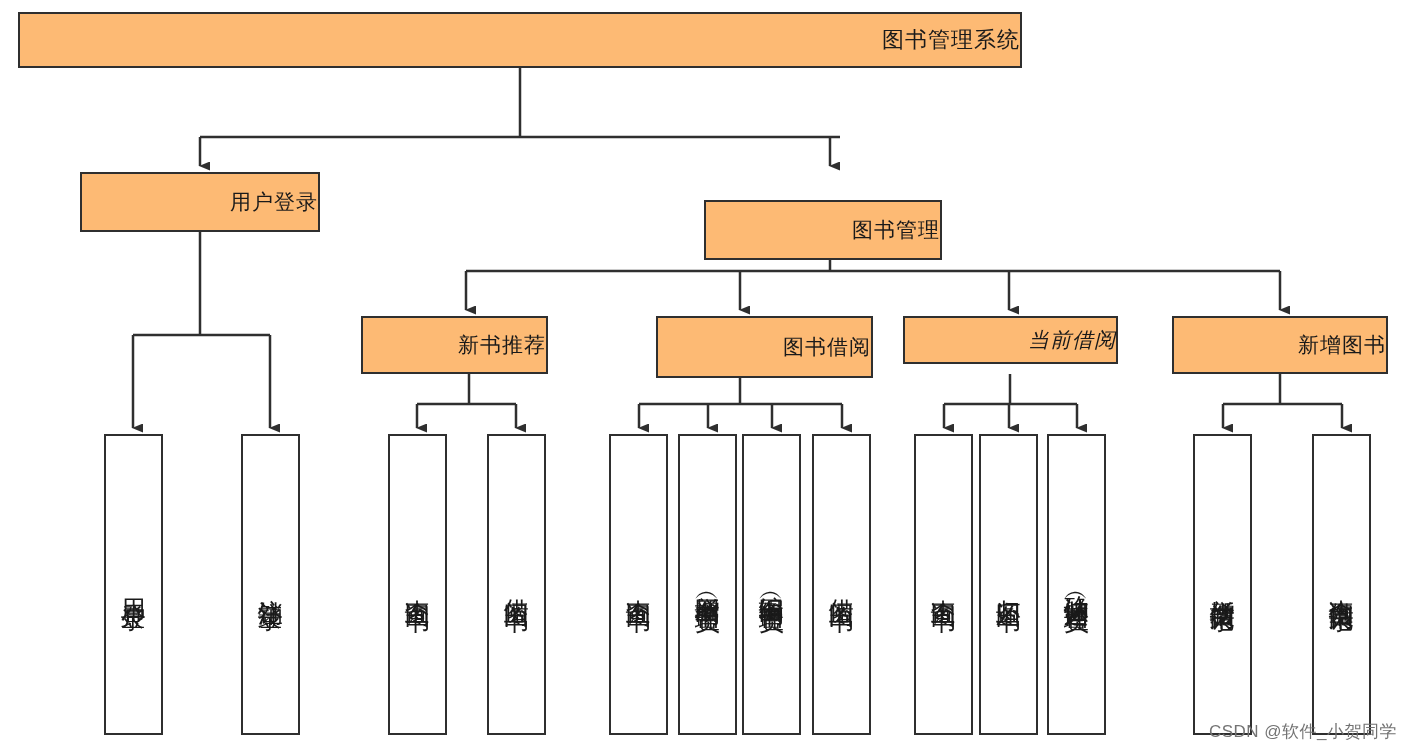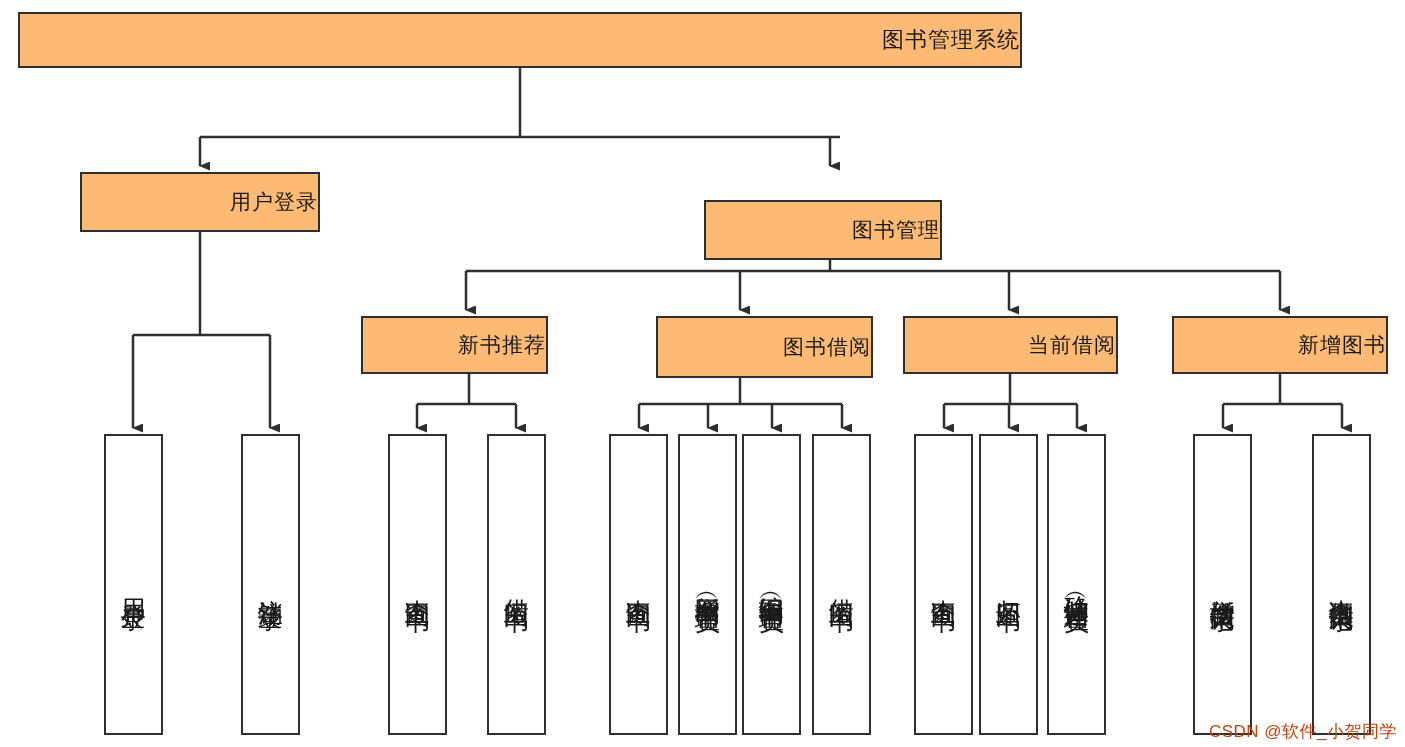--- a/index.html
+++ b/index.html
@@ -64,21 +64,21 @@
     display: block;
   }
   .leaf.tall .vtext {
     letter-spacing: 2px;
   }
   .watermark {
     position: absolute;
     right: 8px;
     bottom: 4px;
     font-size: 17px;
-    color: #c2410c;
+    color: #737373;
     letter-spacing: 0.5px;
     white-space: nowrap;
   }
 </style>
 </head>
 <body>
 
 <div id="canvas">
 
   <svg class="wires" viewBox="0 0 1405 747">
@@ -141,21 +141,21 @@
   <div class="node horiz" style="left:704px; top:172px; width:238px; height:60px;margin-top:28px;">
     <span>图书管理</span>
   </div>
 
   <div class="node horiz" style="left:361px; top:316px; width:187px; height:58px;">
     <span>新书推荐</span>
   </div>
   <div class="node horiz" style="left:612px; top:316px; width:217px; height:62px;margin-left:44px;">
     <span>图书借阅</span>
   </div>
-  <div class="node horiz" style="left:903px; top:316px; width:215px; height:58px;">
+  <div class="node horiz" style="left:903px; top:316px; width:215px; height:48px;font-style:italic;">
     <span>当前借阅</span>
   </div>
   <div class="node horiz" style="left:1172px; top:316px; width:216px; height:58px;">
     <span>新增图书</span>
   </div>
 
   <div class="leaf" style="left:104px; top:434px; width:59px; height:301px;">
     <span class="vtext">用户登录</span>
   </div>
   <div class="leaf" style="left:241px; top:434px; width:59px; height:301px;">

